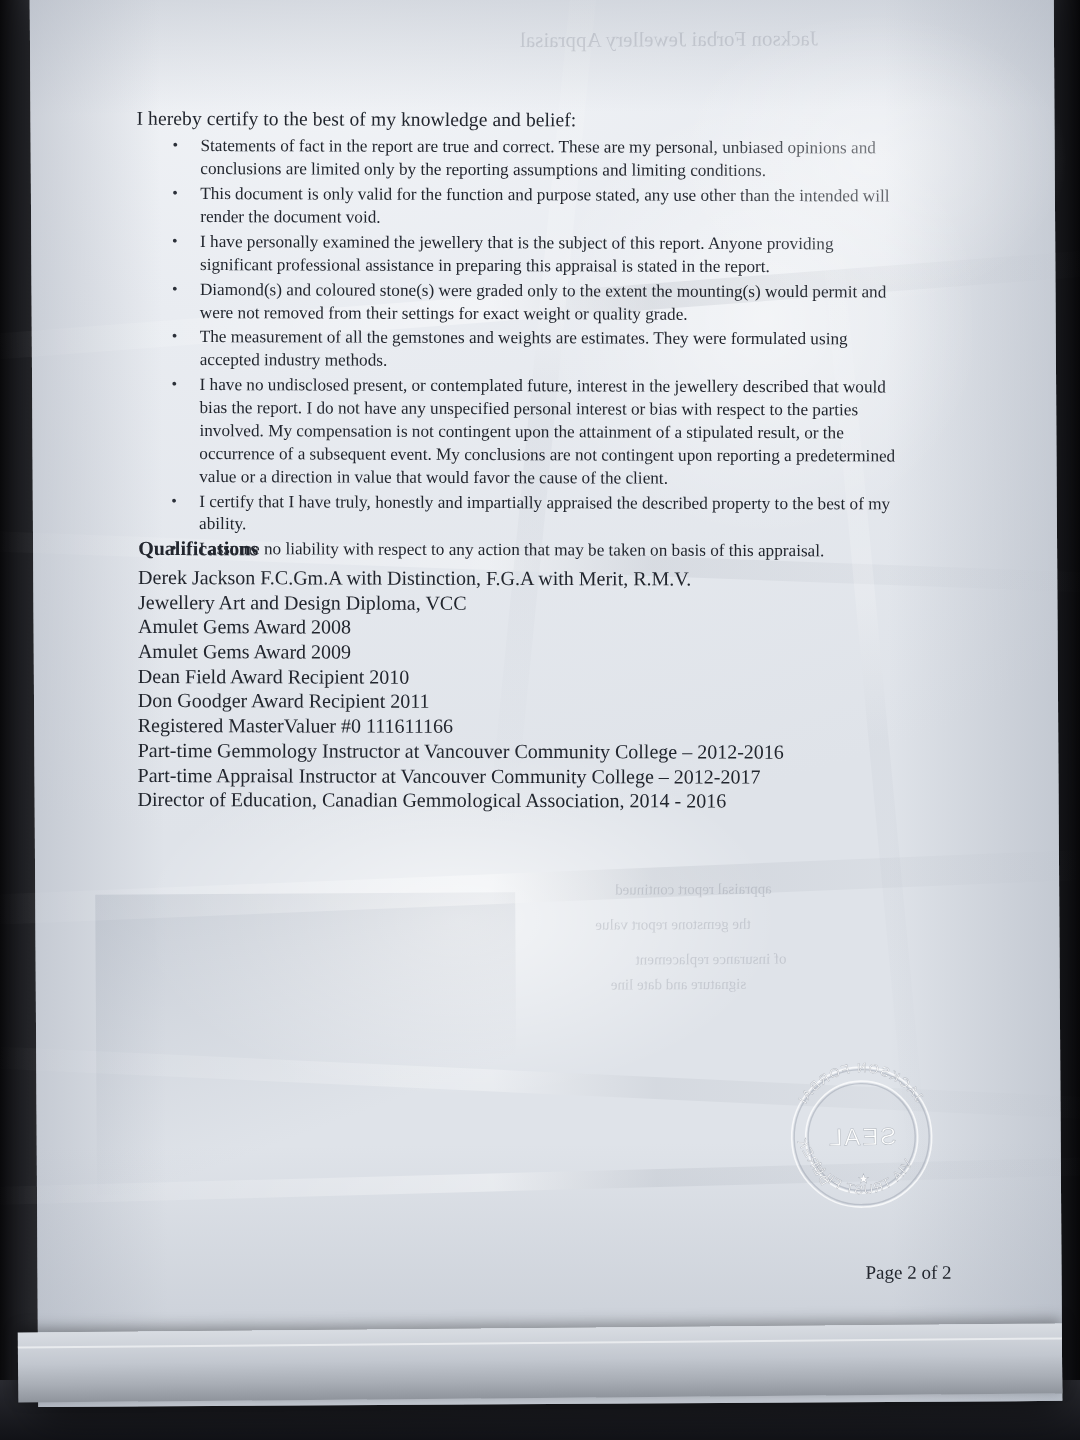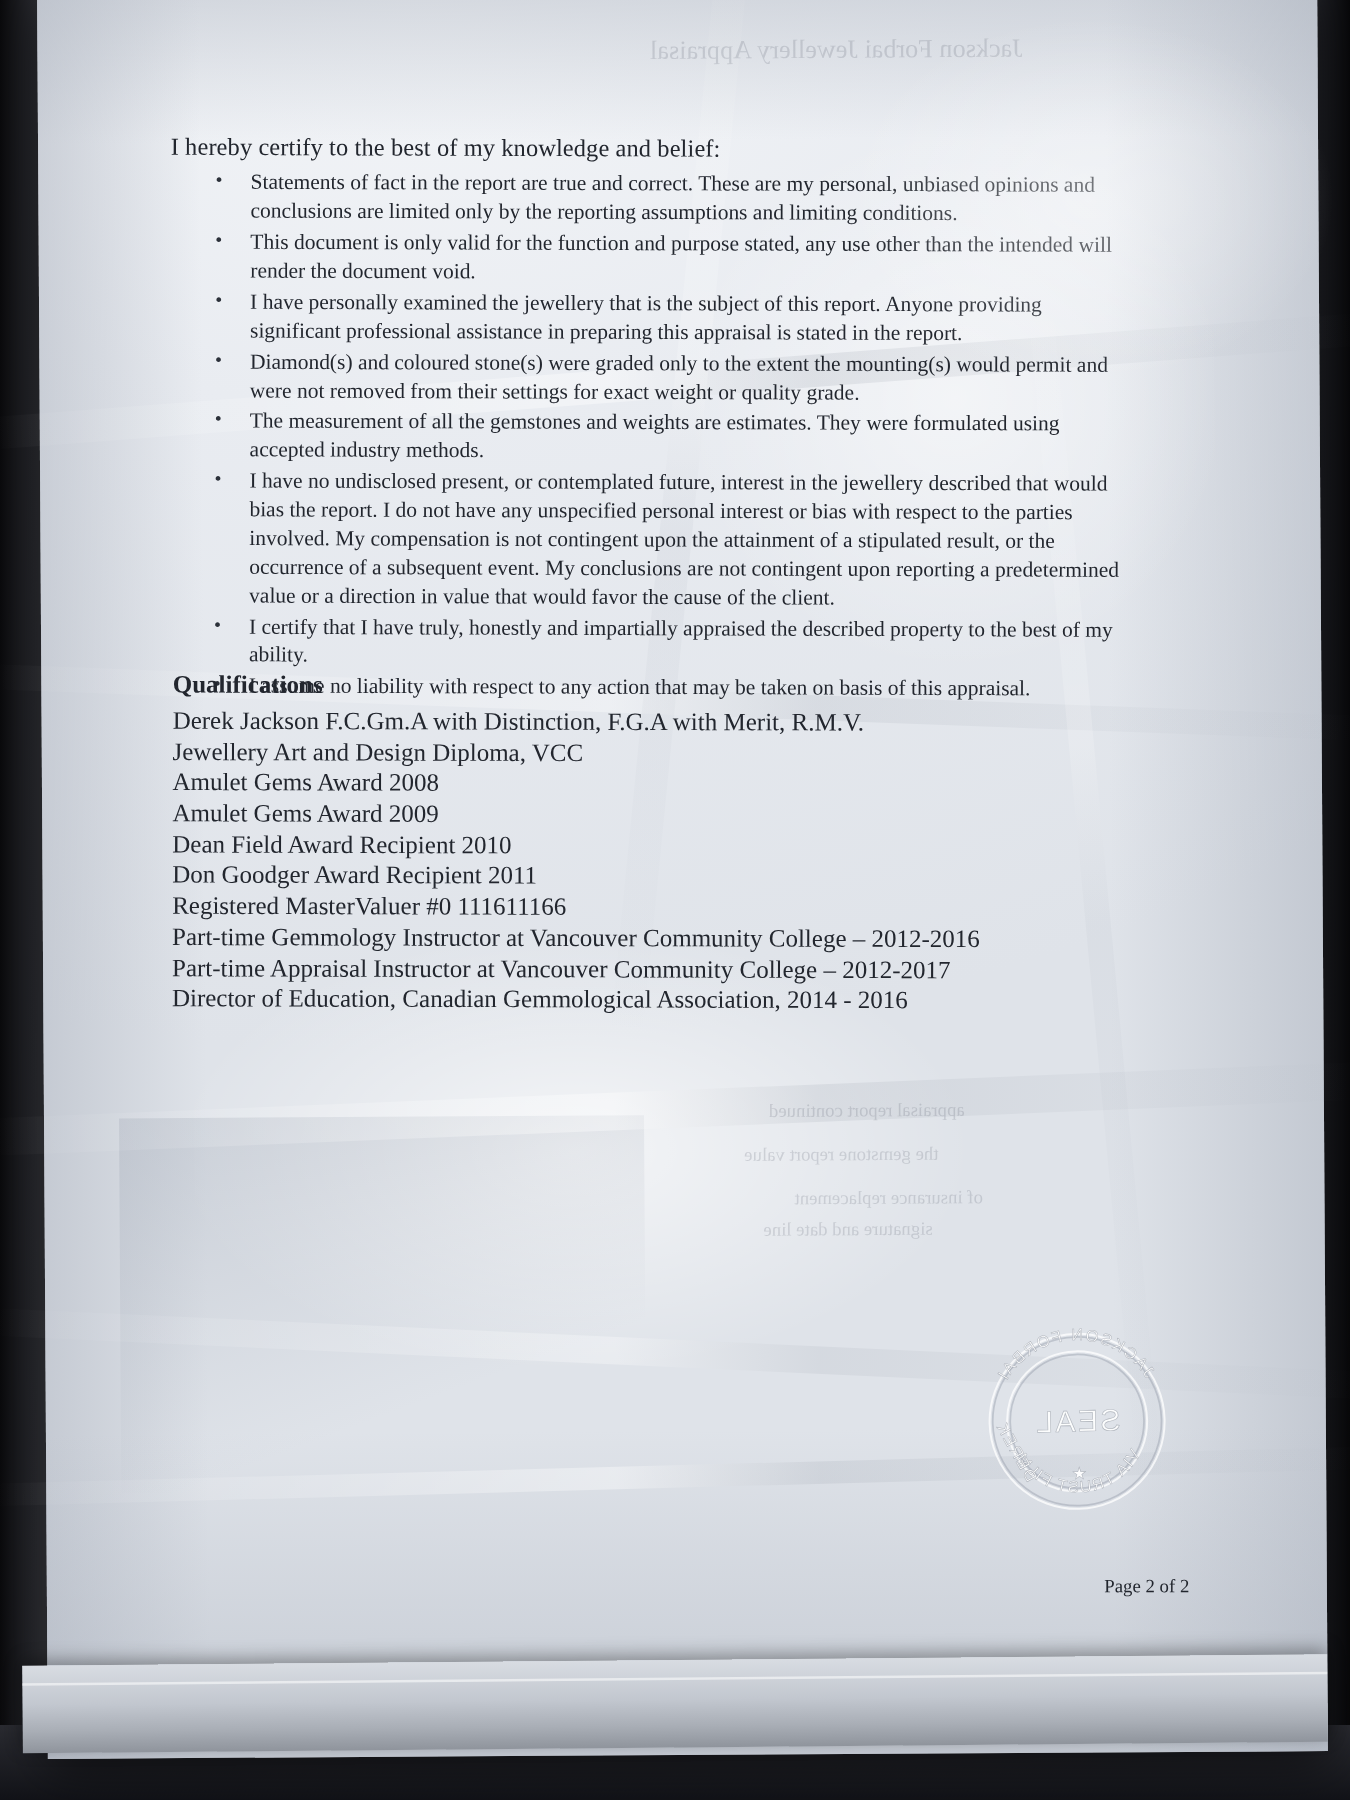--- a/index.html
+++ b/index.html
@@ -177,21 +177,21 @@
   .qual-line {
     font-size: 20px;
     line-height: 1.235;
     white-space: nowrap;
   }
 
   .page-footer {
     position: absolute;
     right: 110px;
     top: 1272px;
-    font-size: 15px;
+    font-size: 19px;
     transform: rotate(0.4deg);
   }
 
   
   #seal {
     position: absolute;
     left: 738px;
     top: 1060px;
     width: 175px;
     height: 175px;

